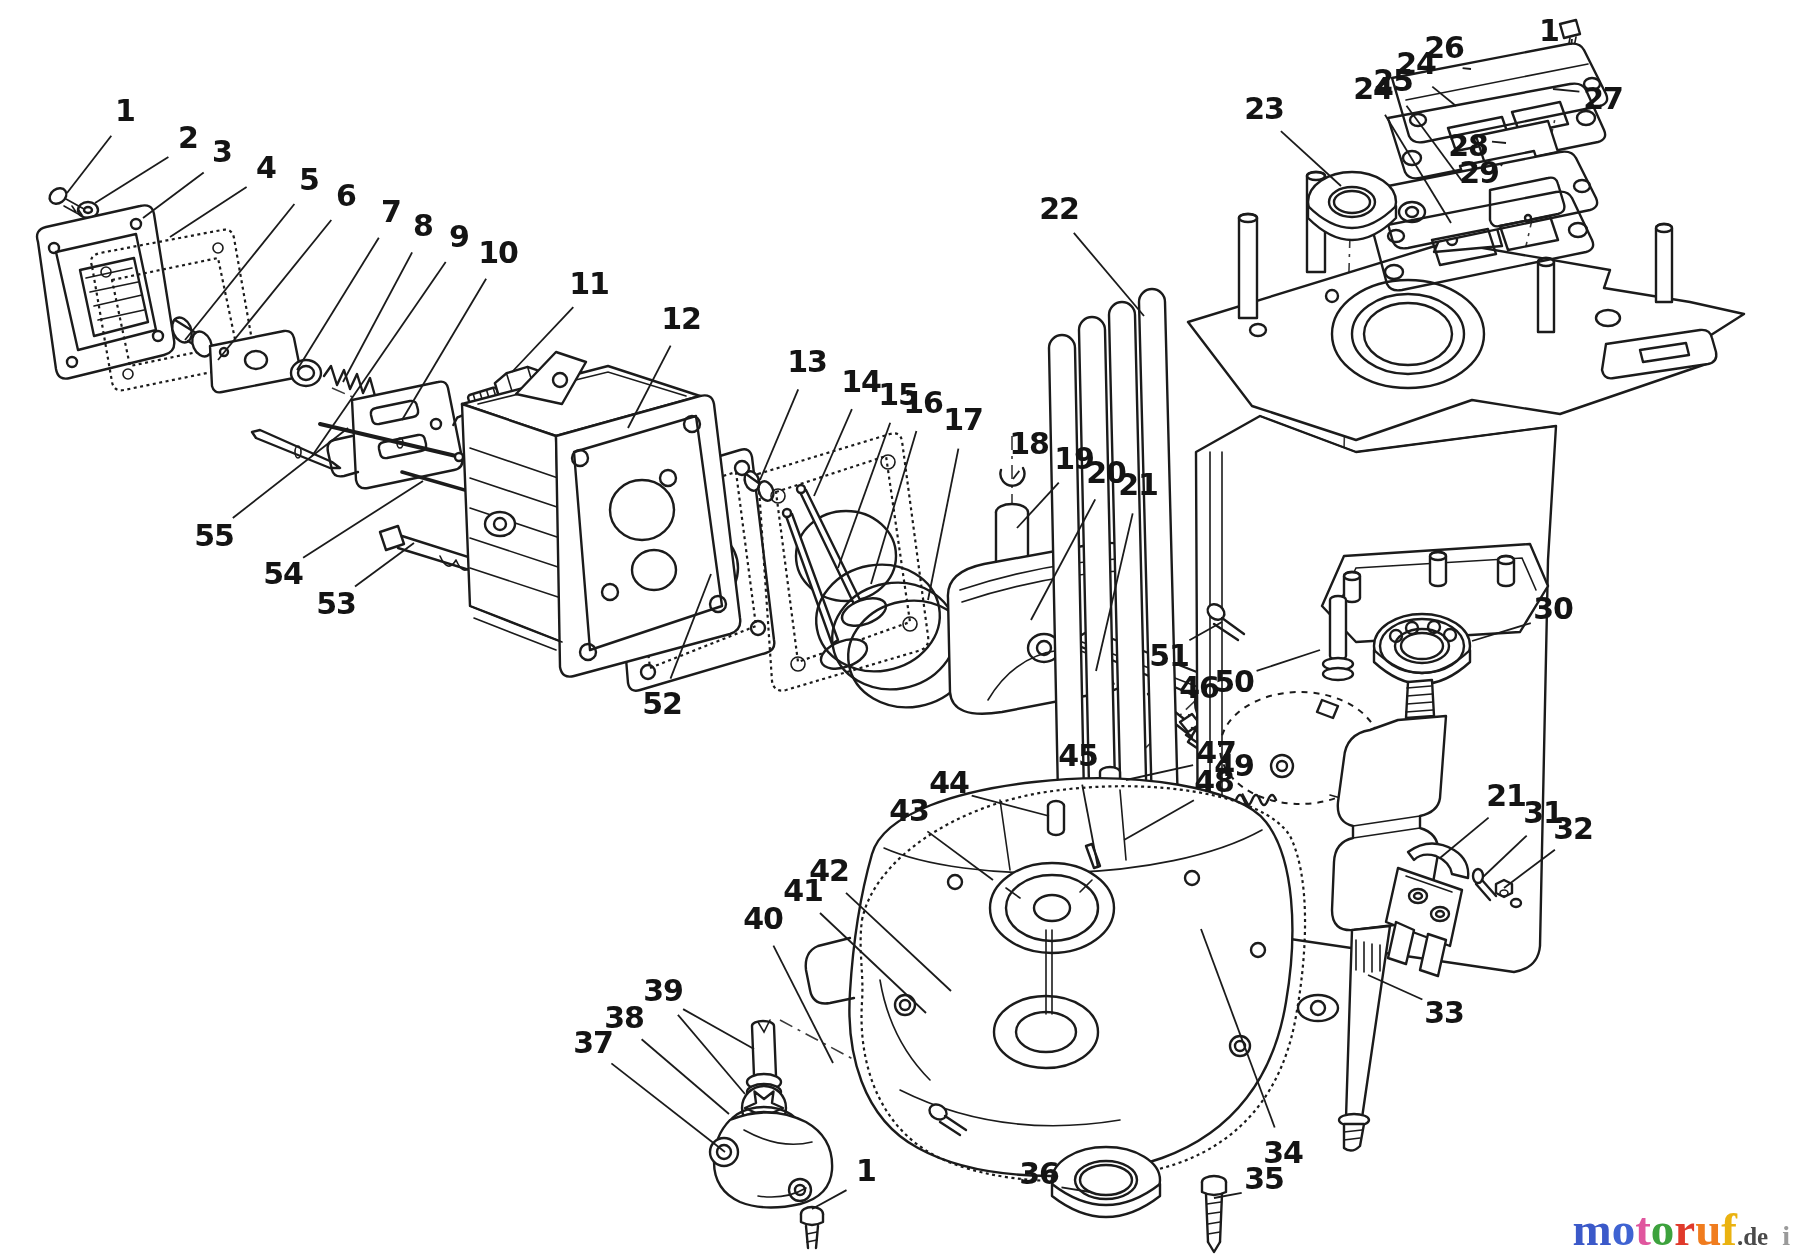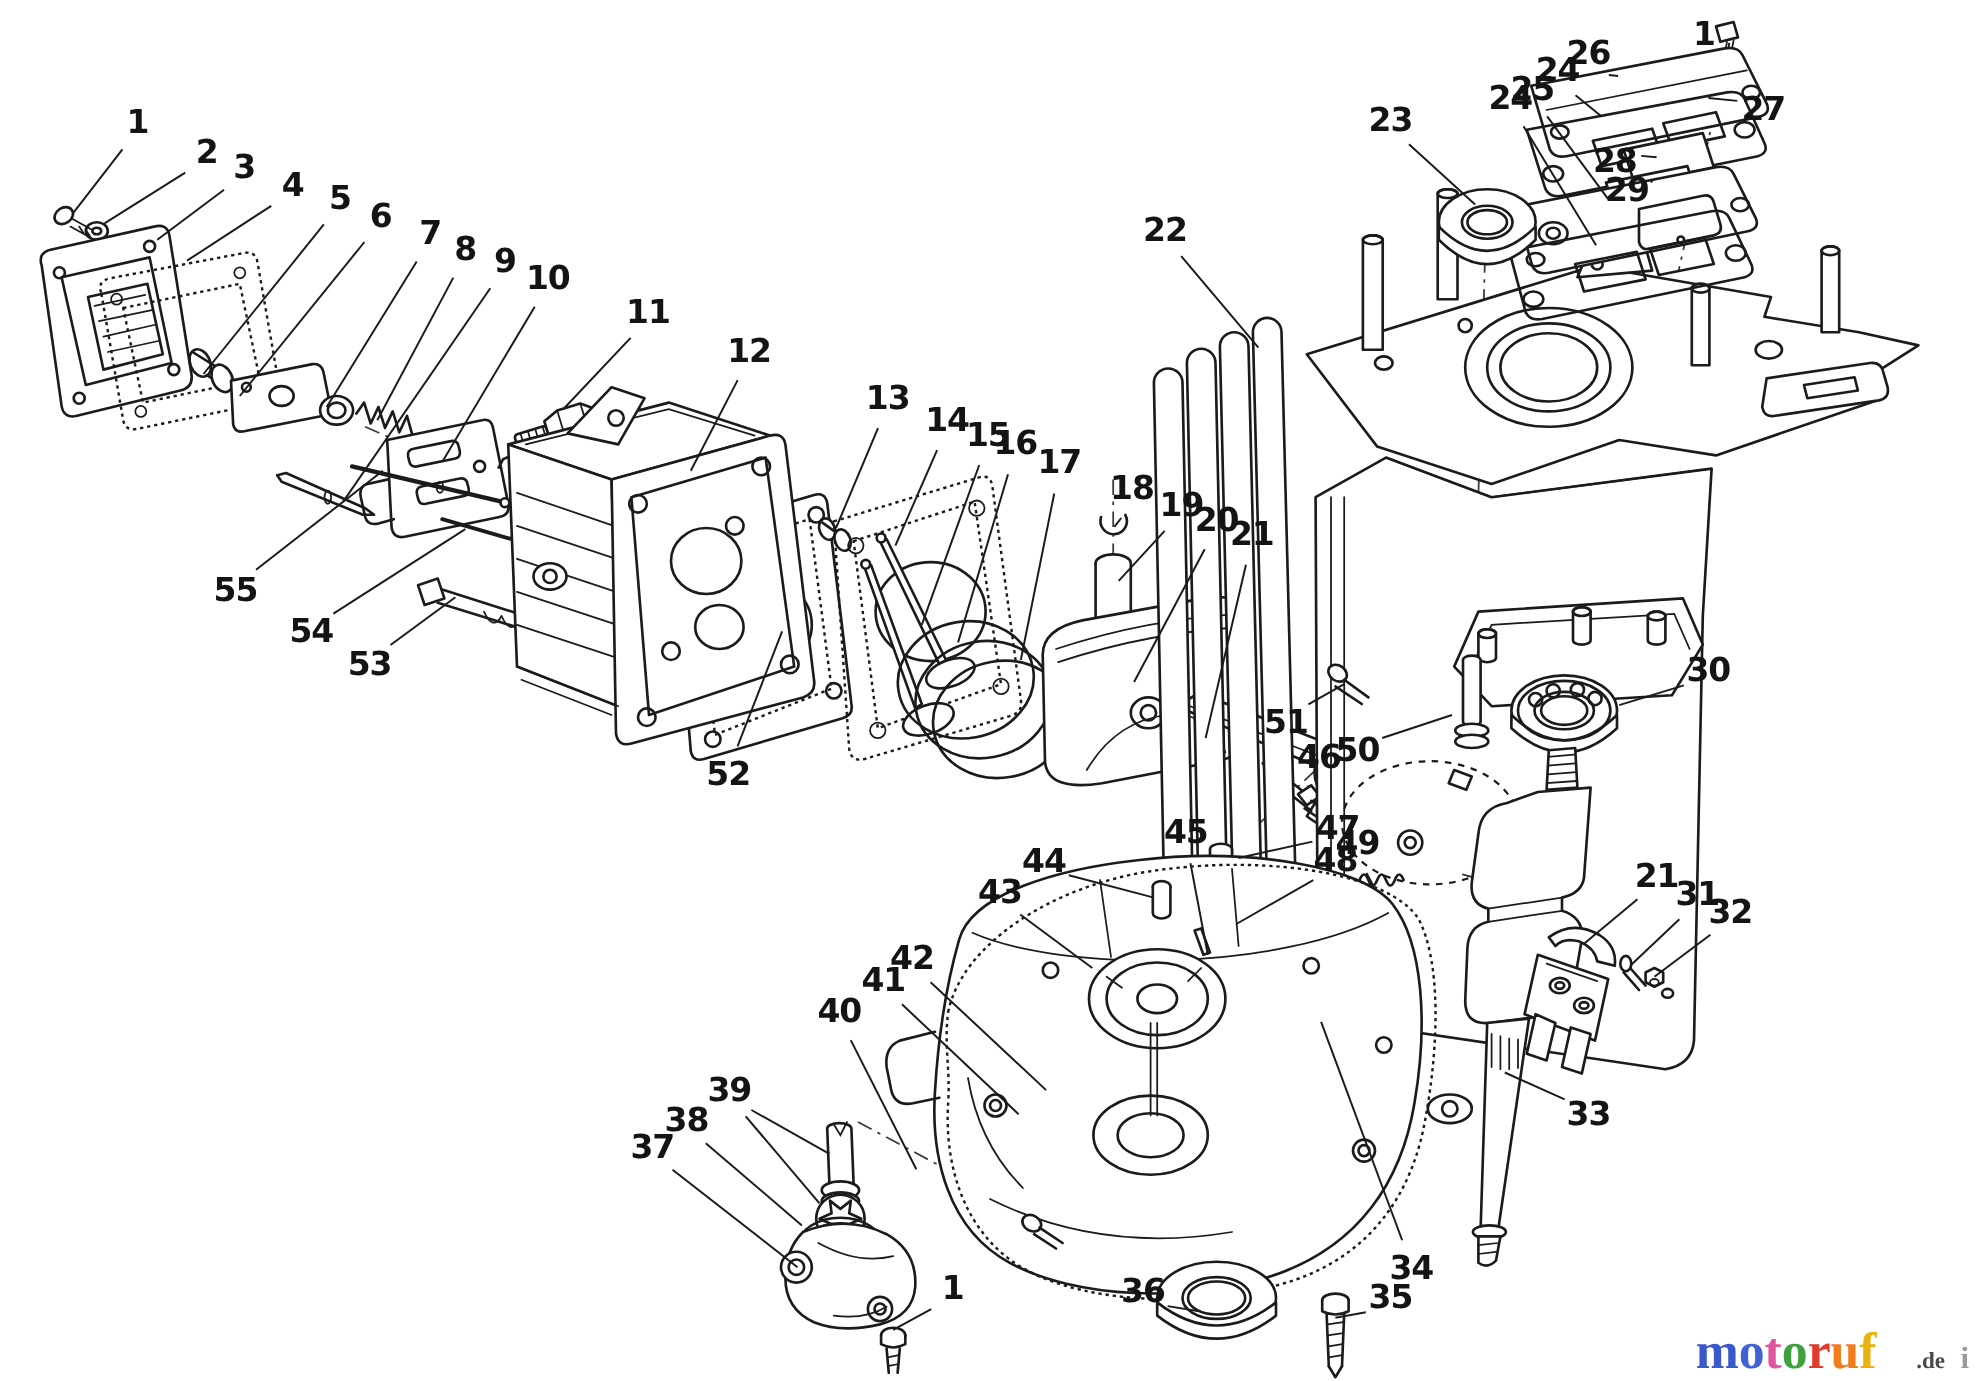--- a/index.html
+++ b/index.html
@@ -12,21 +12,21 @@
   .solid{stroke:#1b1b1b;stroke-width:2.4;fill:#ffffff;stroke-linecap:round;stroke-linejoin:round;}
   .thin{stroke:#1b1b1b;stroke-width:1.6;fill:none;stroke-linecap:round;}
   .gask{stroke:#1b1b1b;stroke-width:2.2;fill:none;stroke-dasharray:3 3.5;stroke-linejoin:round;}
   .dashdot{stroke:#3a3a3a;stroke-width:1.6;fill:none;stroke-dasharray:14 6 3 6;}
   .govdash{stroke:#1b1b1b;stroke-width:2;fill:none;stroke-dasharray:6 6;}
   #leaders line{stroke:#1b1b1b;stroke-width:1.8;}
   #labels text{font-family:"DejaVu Sans",sans-serif;font-weight:bold;font-size:30px;fill:#141414;
                text-anchor:middle;letter-spacing:-1px;}
   .logo{position:absolute;right:10px;bottom:2px;font-family:"Liberation Serif",serif;
         font-weight:bold;font-size:47px;line-height:1;white-space:nowrap;user-select:none;}
-  .logo .suffix{font-size:21px;margin-left:36px;}
+  .logo .suffix{font-size:25px;}
   .logo .frag{font-size:28px;margin-left:14px;}
 </style>
 </head>
 <body>
 
 <div class="canvas">
 <svg id="diagram" width="1800" height="1255" viewBox="0 0 1800 1255">
 
   <g id="axes">
     <line class="dashdot" x1="1012" y1="436" x2="1012" y2="704"></line>

